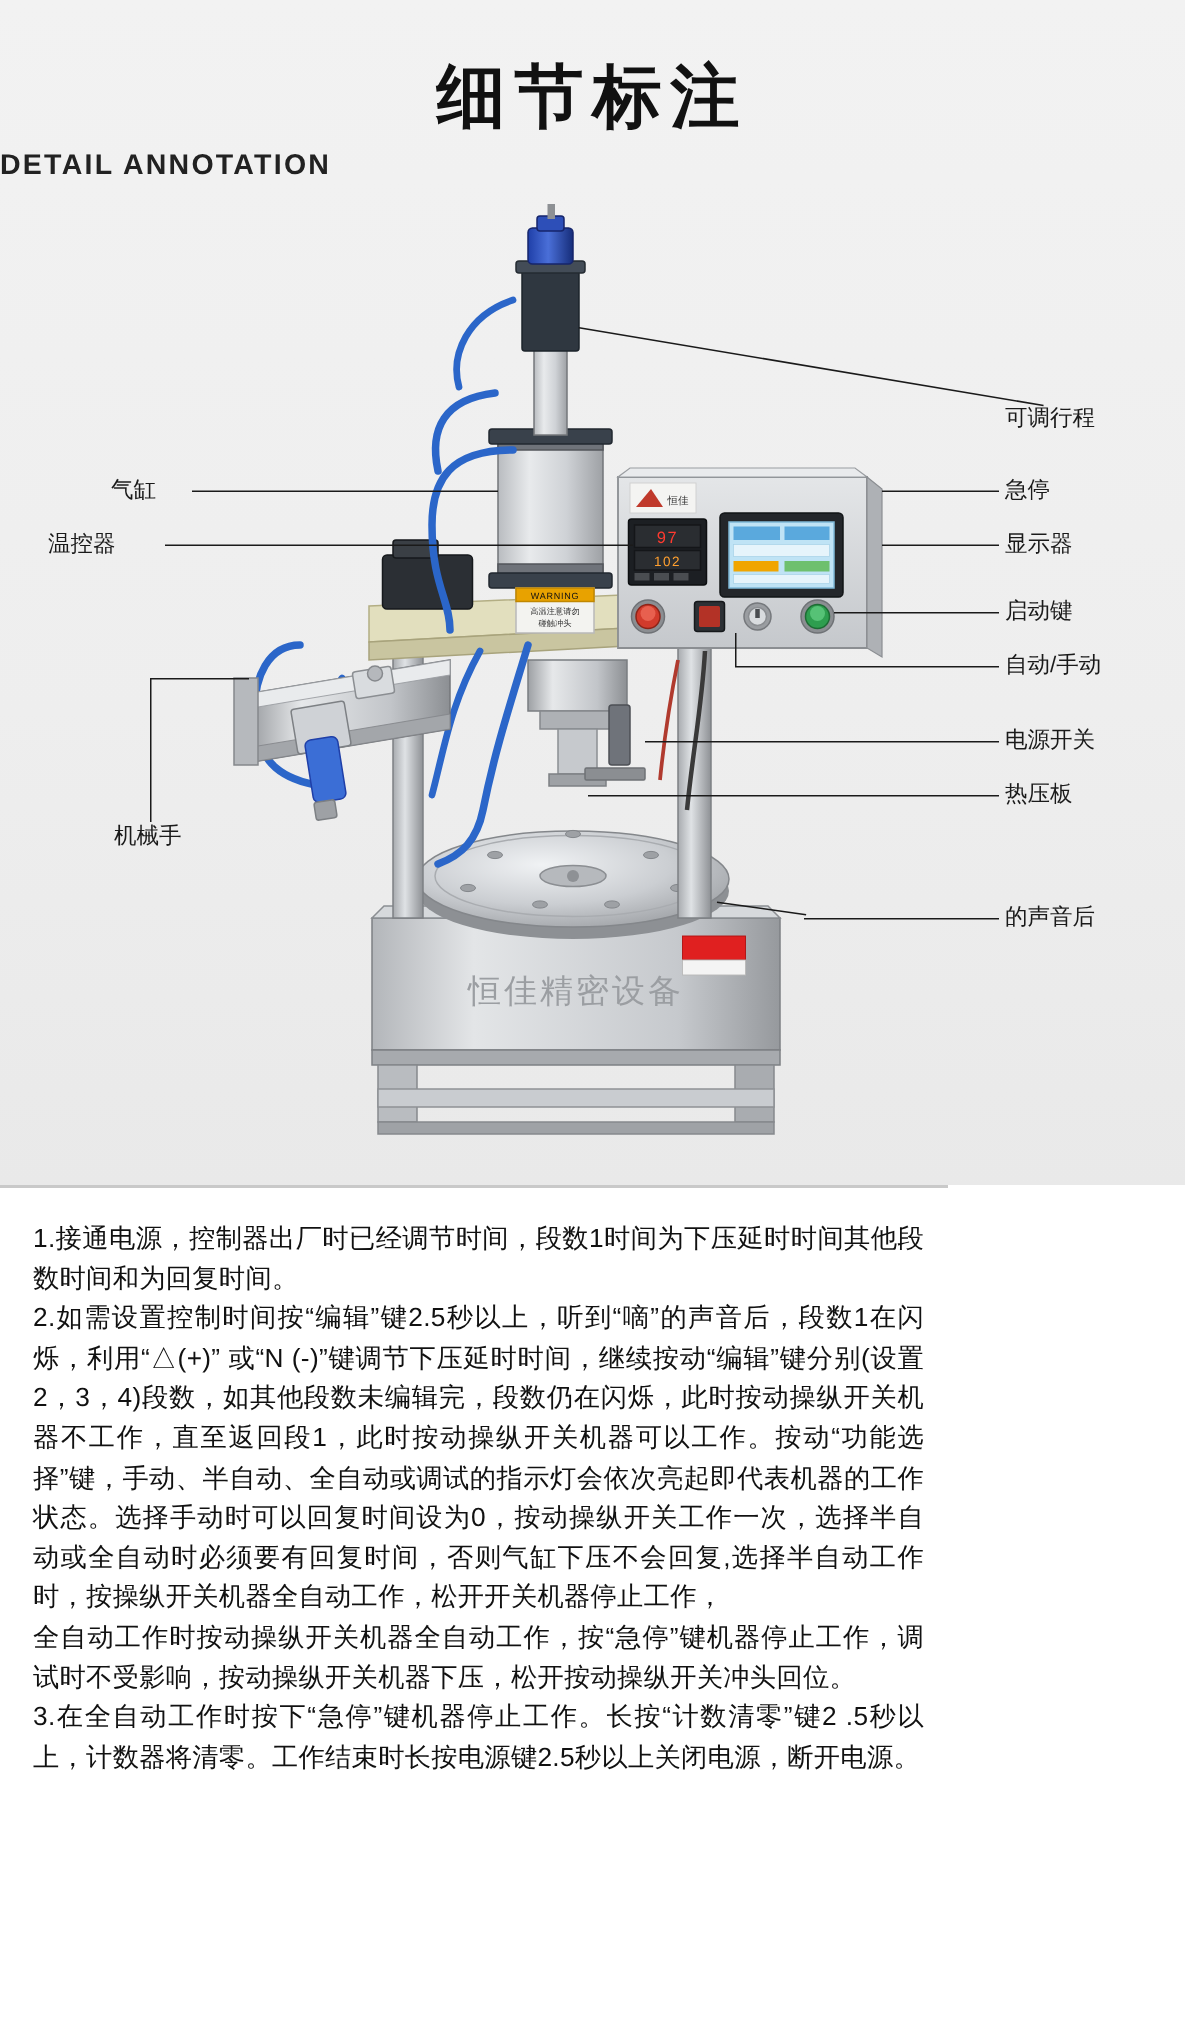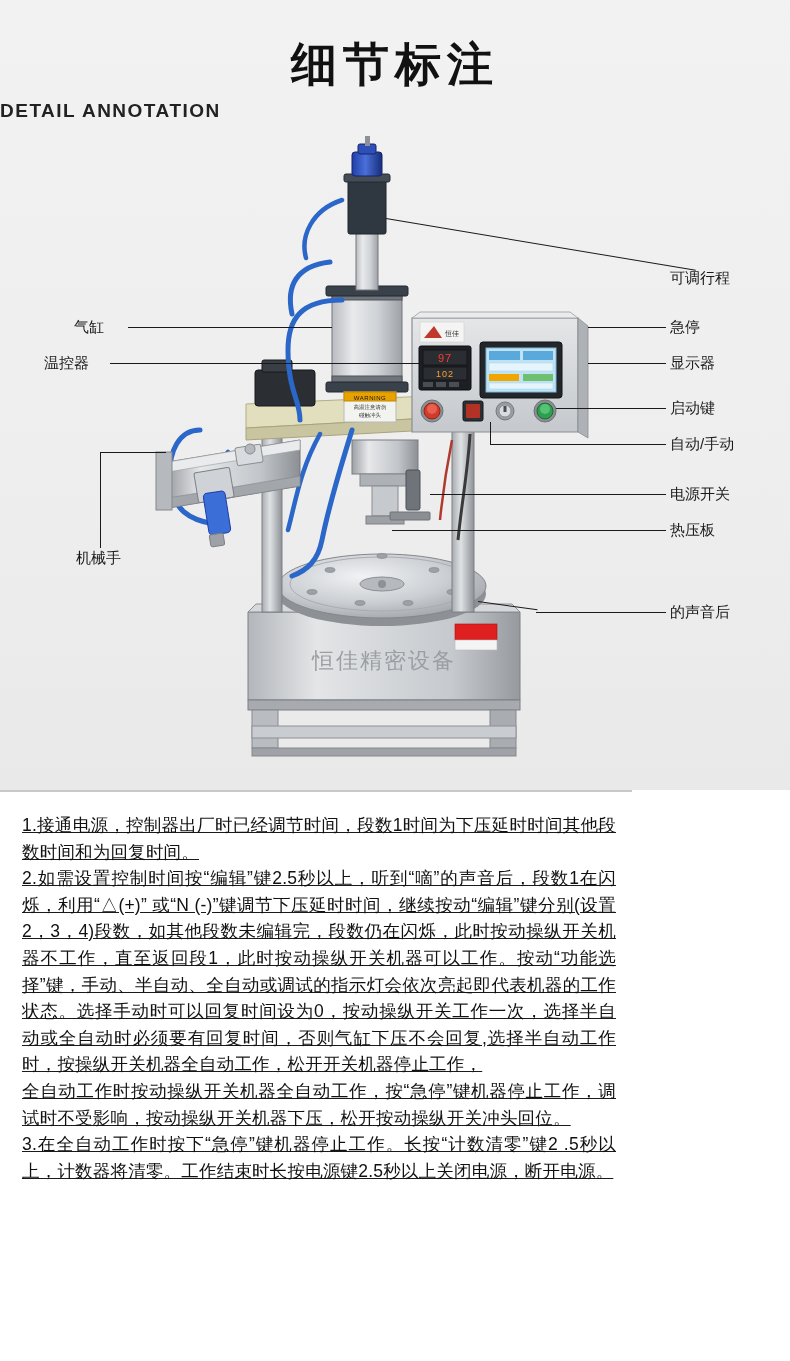--- a/index.html
+++ b/index.html
@@ -64,21 +64,20 @@
   .machine { position: absolute; left: 0; top: 0; width: 790px; height: 790px; }
 
   
   .text-panel {
     position: relative;
     width: 632px;
     height: 571px;
     background: #ffffff;
     border-top: 2px solid #c9c9c9;
     padding: 20px 16px 10px 22px;
-    text-decoration: underline;
   }
   .text-panel p {
     margin: 0;
     font-size: 17.5px;
     line-height: 1.52;
     color: #111;
     text-align: justify;
     letter-spacing: 0.2px;
   }
 </style>
@@ -293,21 +292,21 @@
   <div class="callout right" style="left:670px; top:522px;">热压板</div>
 
   <div class="leader" style="left:478px; top:601px; width:60px; transform:rotate(8deg); transform-origin:left center;"></div>
   <div class="leader" style="left:536px; top:612px; width:130px;"></div>
   <div class="callout right" style="left:670px; top:604px;">的声音后</div>
 
   <div class="leader" style="left:128px; top:327px; width:204px;"></div>
   <div class="callout left" style="left:74px; top:319px;">气缸</div>
 
   <div class="leader" style="left:110px; top:363px; width:312px;"></div>
-  <div class="callout left" style="left:44px; top:355px;">温控器</div>
+  <div class="callout left" style="left:32px; top:355px;">温控器</div>
 
   <div class="leader" style="left:100px; top:452px; width:1px; height:96px;"></div>
   <div class="leader" style="left:100px; top:452px; width:66px;"></div>
   <div class="callout left" style="left:76px; top:550px;">机械手</div>
 
 </div>
 
 <div class="text-panel">
   <p>1.接通电源，控制器出厂时已经调节时间，段数1时间为下压延时时间其他段数时间和为回复时间。</p>
   <p>2.如需设置控制时间按“编辑”键2.5秒以上，听到“嘀”的声音后，段数1在闪烁，利用“△(+)” 或“N (-)”键调节下压延时时间，继续按动“编辑”键分别(设置2，3，4)段数，如其他段数未编辑完，段数仍在闪烁，此时按动操纵开关机器不工作，直至返回段1，此时按动操纵开关机器可以工作。按动“功能选择”键，手动、半自动、全自动或调试的指示灯会依次亮起即代表机器的工作状态。选择手动时可以回复时间设为0，按动操纵开关工作一次，选择半自动或全自动时必须要有回复时间，否则气缸下压不会回复,选择半自动工作时，按操纵开关机器全自动工作，松开开关机器停止工作，</p>

